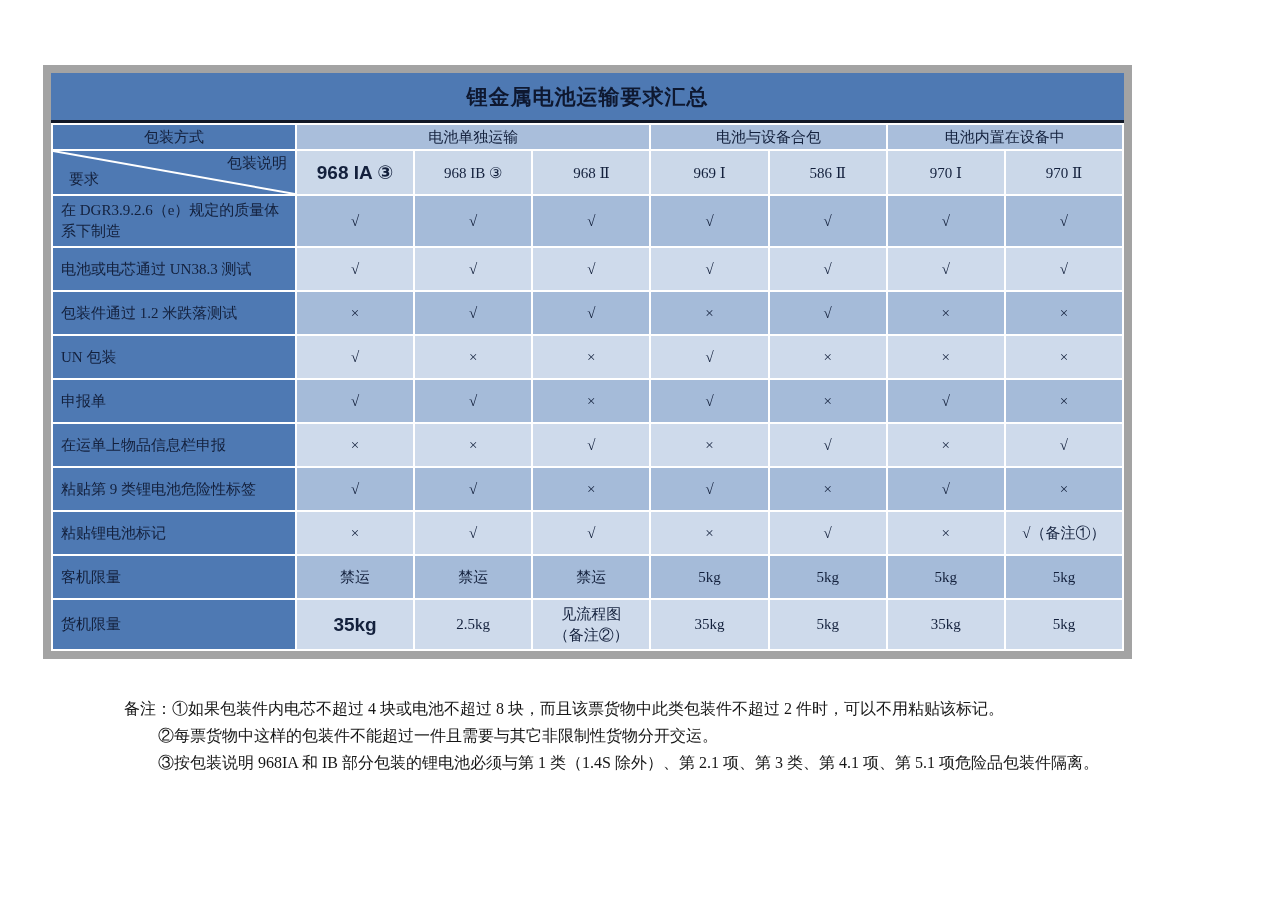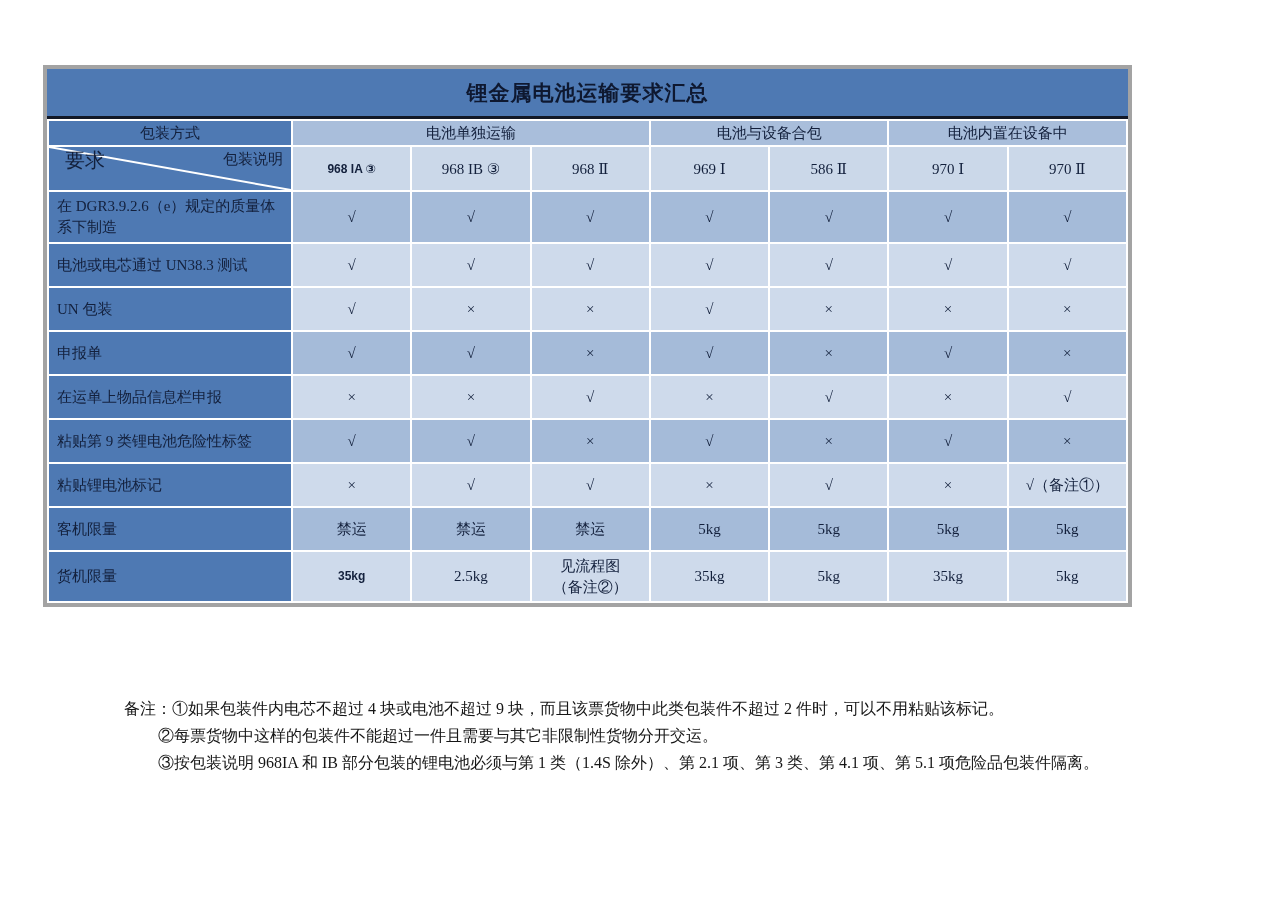--- a/index.html
+++ b/index.html
@@ -2,51 +2,51 @@
 <html><head>
 <meta charset="utf-8">
 <style>
   * { margin: 0; padding: 0; box-sizing: border-box; }
   html, body { width: 1280px; height: 905px; background: #ffffff; }
   body { font-family: "Liberation Serif", "DejaVu Serif", serif; color: #121c33; }
   .sheet { position: relative; width: 1280px; height: 905px; background: #ffffff; overflow: hidden; }
 
   .table-wrap {
     position: absolute; left: 43px; top: 65px; width: 1089px;
-    border: 4px solid #a3a3a3; background: #0f172a;
+    border: 8px solid #a3a3a3; background: #0f172a;
   }
   .title-bar {
     height: 50px; background: #4e79b3; border-bottom: 3px solid #111827;
     display: flex; align-items: center; justify-content: center;
     font-size: 21px; font-weight: bold; letter-spacing: 1px; color: #0e1830;
   }
   table { width: 100%; border-collapse: collapse; table-layout: fixed; }
   col.c-label { width: 244px; }
   th, td {
     border: 2px solid #ffffff; text-align: center; vertical-align: middle;
     font-size: 15px; font-weight: normal; color: #13203c; overflow: hidden;
   }
   tr.group-row th { height: 26px; background: #a9bedb; margin-left: 46px; }
   tr.group-row th.corner-top { background: #4e79b3; }
   tr.sub-row th { height: 45px; background: #cbd8e9; }
   tr.sub-row th.diag-cell { background: #4e79b3; position: relative; padding: 13px; }
   .diag-cell svg { position: absolute; left: 0; top: 0; width: 100%; height: 100%; display: block; }
   .diag-top { position: absolute; top: 3px; right: 8px; font-size: 15px; }
-  .diag-bottom { position: absolute; bottom: 16px; left: 16px; font-size: 20px; }
+  .diag-bottom { position: absolute; bottom: 5px; left: 16px; font-size: 15px; }
 
   tbody th.row-label {
     background: #4e79b3; text-align: left; padding: 4px 6px 4px 8px; line-height: 21px;
   }
   tbody tr.band-med td { background: #a5bbd9; }
   tbody tr.band-light td { background: #cedaeb; }
   tbody tr { height: 44px; }
   tbody tr.r0 { height: 50px; padding-left: 7px; }
   tbody tr.r9 { height: 51px; border-radius: 10px; }
   tbody td { white-space: pre-line; line-height: 21px; }
-  .bold-sans { font-family: "Liberation Sans", "DejaVu Sans", sans-serif; font-weight: bold; font-size: 12px; }
+  .bold-sans { font-family: "Liberation Sans", "DejaVu Sans", sans-serif; font-weight: bold; font-size: 19px; }
 
   .footnotes {
     position: absolute; left: 124px; top: 695px; width: 1080px;
     font-size: 16px; line-height: 27px; color: #161616;
   }
   .footnotes .fn-line { white-space: nowrap; }
   .footnotes .fn-indent { margin-left: 34px; }
 </style>
 </head>
 <body>
@@ -106,20 +106,30 @@
           <tr class="r1 band-light">
             <th class="row-label">电池或电芯通过 UN38.3 测试</th>
             <td>√</td>
             <td>√</td>
             <td>√</td>
             <td>√</td>
             <td>√</td>
             <td>√</td>
             <td>√</td>
           </tr>
+          <tr class="r2 band-med">
+            <th class="row-label">包装件通过 1.2 米跌落测试</th>
+            <td>×</td>
+            <td>√</td>
+            <td>√</td>
+            <td>×</td>
+            <td>√</td>
+            <td>×</td>
+            <td>×</td>
+          </tr>
           <tr class="r3 band-light">
             <th class="row-label">UN 包装</th>
             <td>√</td>
             <td>×</td>
             <td>×</td>
             <td>√</td>
             <td>×</td>
             <td>×</td>
             <td>×</td>
           </tr>
@@ -182,18 +192,18 @@
             <td>35kg</td>
             <td>5kg</td>
             <td>35kg</td>
             <td>5kg</td>
           </tr>
         </tbody>
     </table>
   </div>
 
   <div class="footnotes">
-    <div class="fn-line"><span>备注：</span><span>①如果包装件内电芯不超过 4 块或电池不超过 9 块，而且该票货物中此类包装件不超过 2 件时，可以不用粘贴该标记。</span></div>
+    <div class="fn-line"><span>备注：</span><span>①如果包装件内电芯不超过 4 块或电池不超过 8 块，而且该票货物中此类包装件不超过 2 件时，可以不用粘贴该标记。</span></div>
     <div class="fn-line fn-indent"><span>②每票货物中这样的包装件不能超过一件且需要与其它非限制性货物分开交运。</span></div>
     <div class="fn-line fn-indent"><span>③按包装说明 968IA 和 IB 部分包装的锂电池必须与第 1 类（1.4S 除外）、第 2.1 项、第 3 类、第 4.1 项、第 5.1 项危险品包装件隔离。</span></div>
   </div>
 
 </div>
 
 </body></html>

